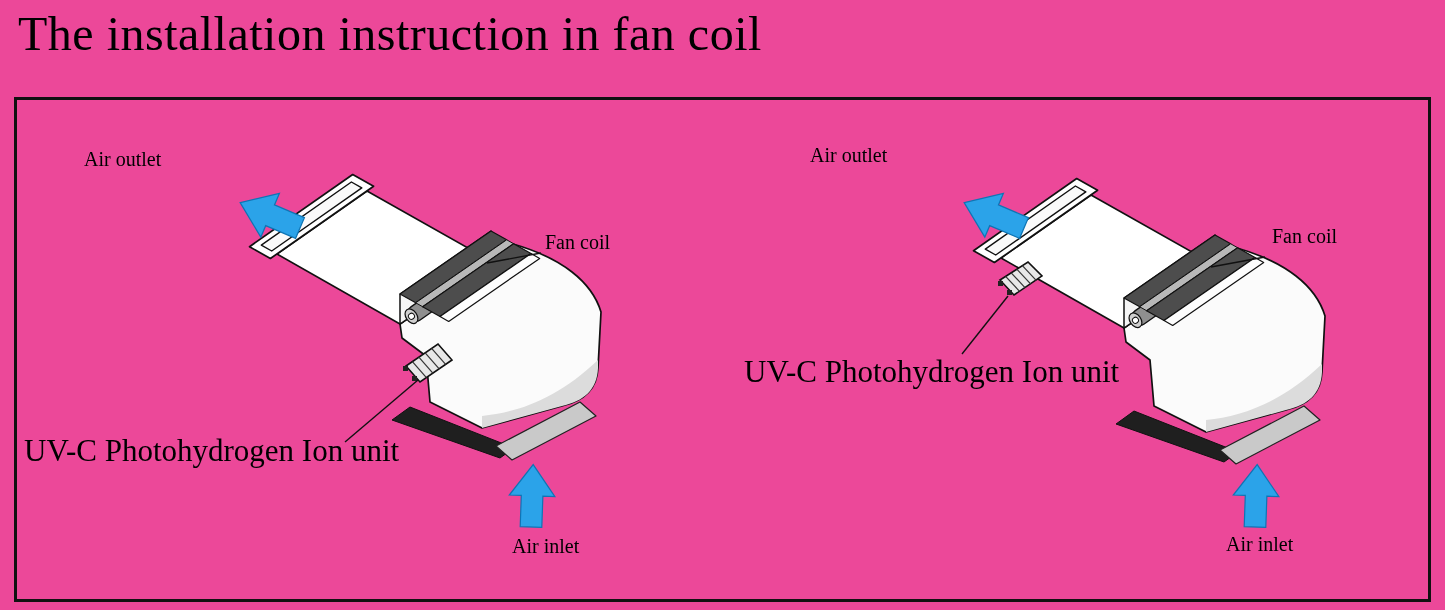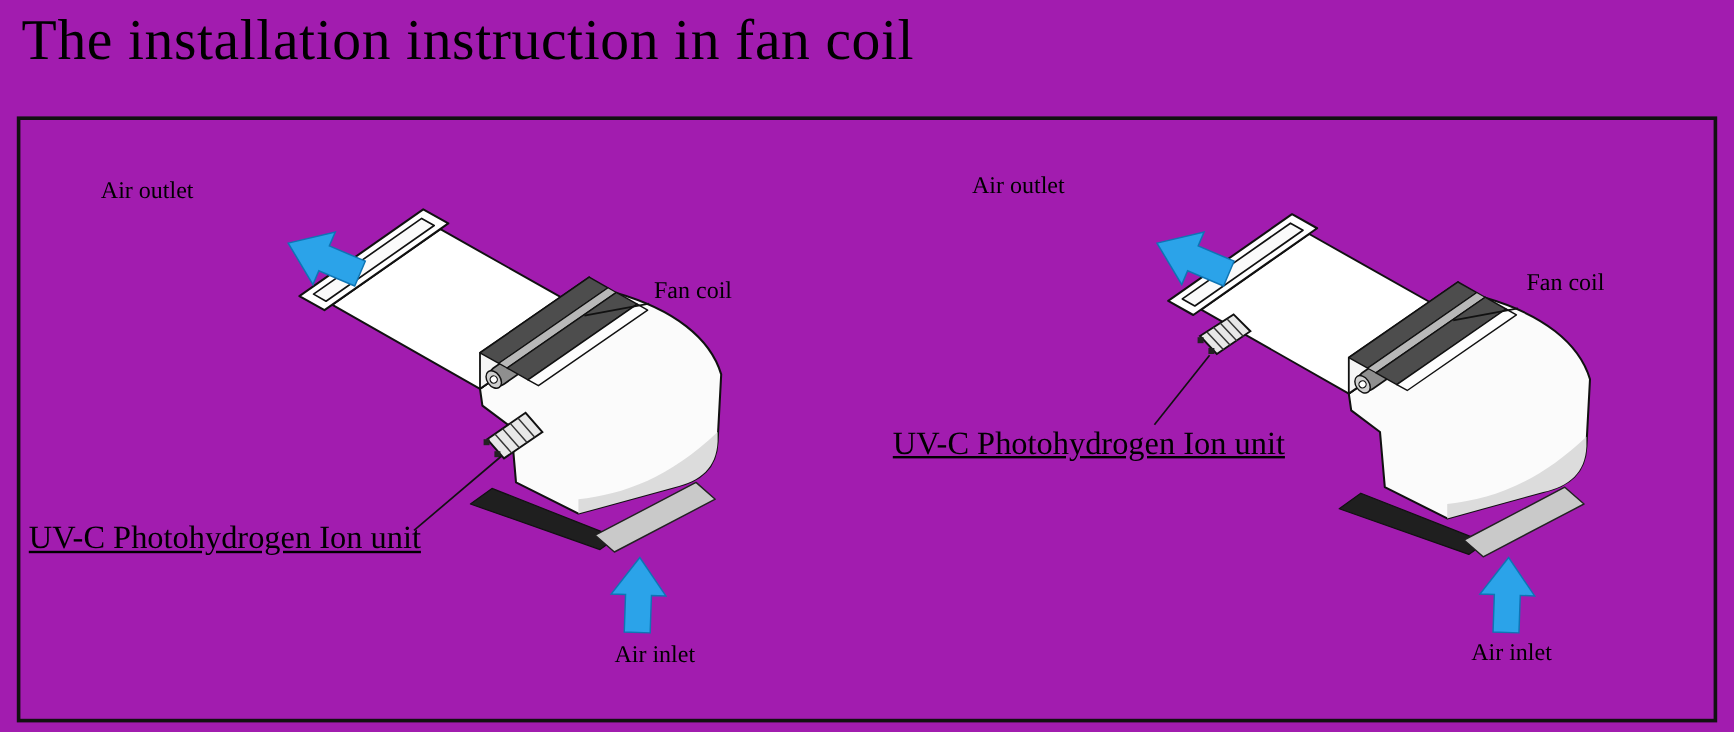--- a/index.html
+++ b/index.html
@@ -1,22 +1,22 @@
 <!DOCTYPE html>
 <html><head>
 <meta charset="utf-8">
 <style>
   html,body{margin:0;padding:0;background:#ffffff;}
-  .page{position:relative;width:1445px;height:610px;background:#a21caf;overflow:hidden;
+  .page{position:relative;width:1445px;height:610px;background:#ec4899;overflow:hidden;
         font-family:"Liberation Serif", serif;color:#000;}
   .title{position:absolute;left:18px;top:6px;font-size:48px;letter-spacing:.5px;white-space:nowrap;}
   .frame{position:absolute;left:14px;top:97px;width:1411px;height:499px;border:3px solid #111;}
   .diagram-svg{position:absolute;left:0;top:0;width:1445px;height:610px;}
   .lbl{position:absolute;font-size:20px;white-space:nowrap;line-height:1.1;}
-  .lbl-uv{font-size:27px;text-decoration:underline;}
+  .lbl-uv{font-size:31px;}
 </style>
 </head>
 <body>
 
 <div class="page">
 
   <div class="title">The installation instruction in fan coil</div>
 
   <div class="frame"></div>
 

